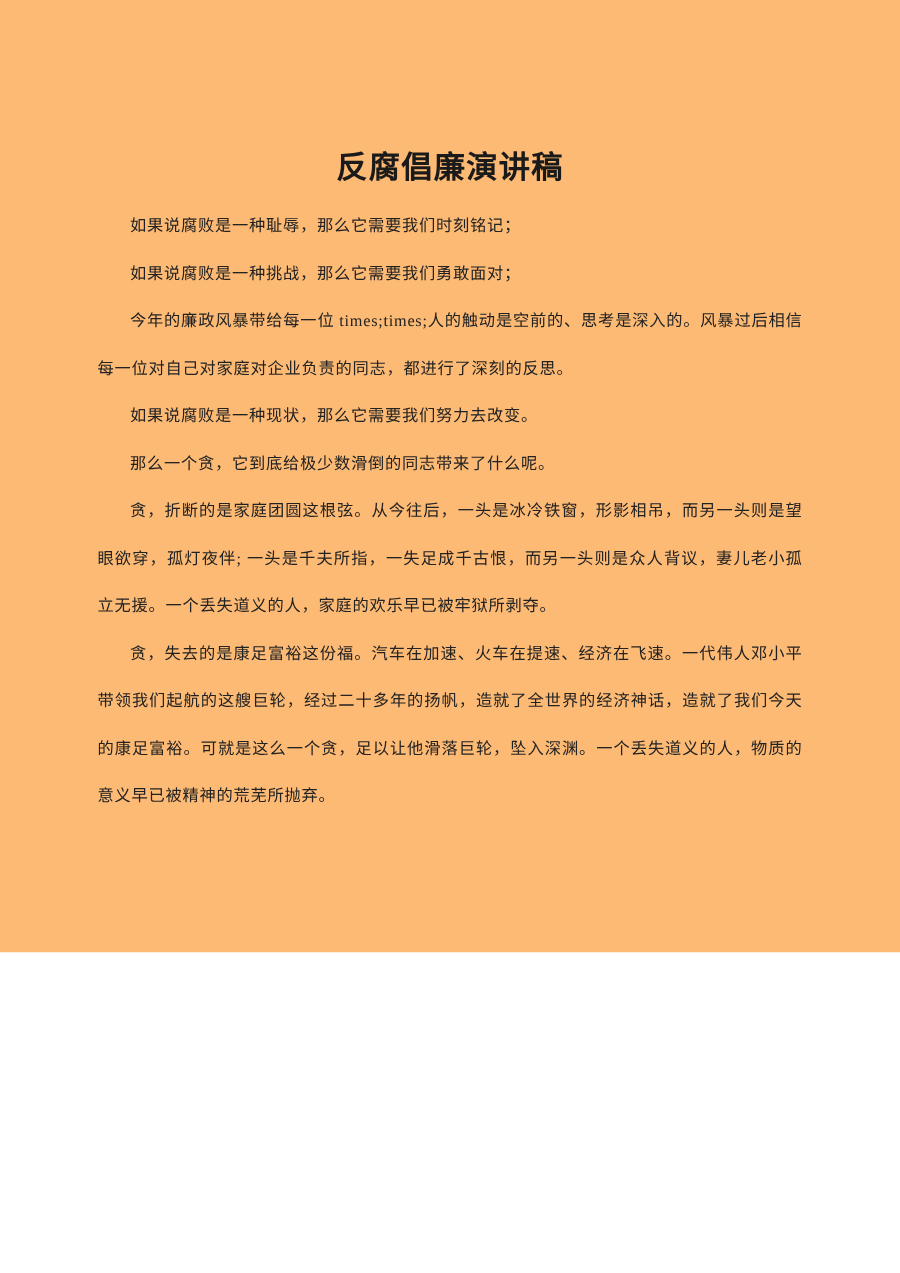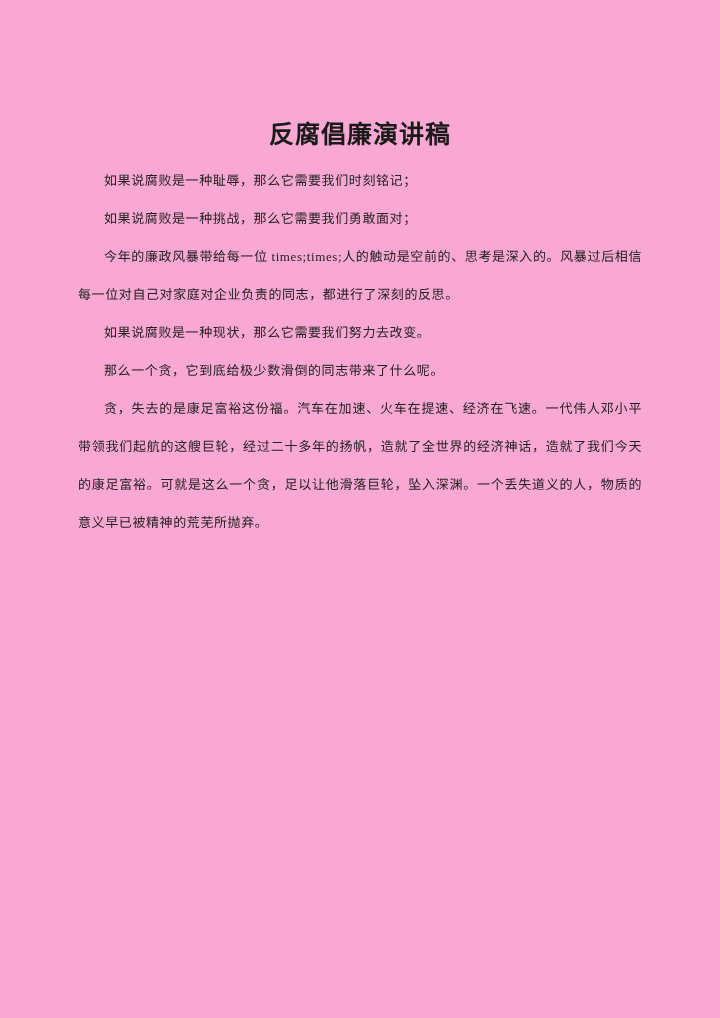--- a/index.html
+++ b/index.html
@@ -5,23 +5,23 @@
 <style>
   html, body {
     margin: 0;
     padding: 0;
     background: #ffffff;
   }
 
   .page {
     position: relative;
     width: 720px;
-    height: 1018px;
+    height: 762px;
     margin: 0 auto;
-    background: #f9a8d4;
+    background: #fdba74;
     overflow: hidden;
     box-sizing: border-box;
   }
 
   .doc-body {
     position: absolute;
     left: 78px;
     top: 118px;
     width: 564px;
   }
@@ -76,18 +76,19 @@
 
   <div class="doc-body">
 
     <h1 class="doc-title">反腐倡廉演讲稿</h1>
 
     <p class="para">如果说腐败是一种耻辱，那么它需要我们时刻铭记；</p>
     <p class="para">如果说腐败是一种挑战，那么它需要我们勇敢面对；</p>
     <p class="para flow">今年的廉政风暴带给每一位 times;times;人的触动是空前的、思考是深入的。风暴过后相信每一位对自己对家庭对企业负责的同志，都进行了深刻的反思。</p>
     <p class="para">如果说腐败是一种现状，那么它需要我们努力去改变。</p>
     <p class="para">那么一个贪，它到底给极少数滑倒的同志带来了什么呢。</p>
+    <p class="para flow">贪，折断的是家庭团圆这根弦。从今往后，一头是冰冷铁窗，形影相吊，而另一头则是望眼欲穿，孤灯夜伴; 一头是千夫所指，一失足成千古恨，而另一头则是众人背议，妻儿老小孤立无援。一个丢失道义的人，家庭的欢乐早已被牢狱所剥夺。</p>
     <p class="para flow">贪，失去的是康足富裕这份福。汽车在加速、火车在提速、经济在飞速。一代伟人邓小平带领我们起航的这艘巨轮，经过二十多年的扬帆，造就了全世界的经济神话，造就了我们今天的康足富裕。可就是这么一个贪，足以让他滑落巨轮，坠入深渊。一个丢失道义的人，物质的意义早已被精神的荒芜所抛弃。</p>
 
   </div>
 
 
 </div>
 
 </body></html>

